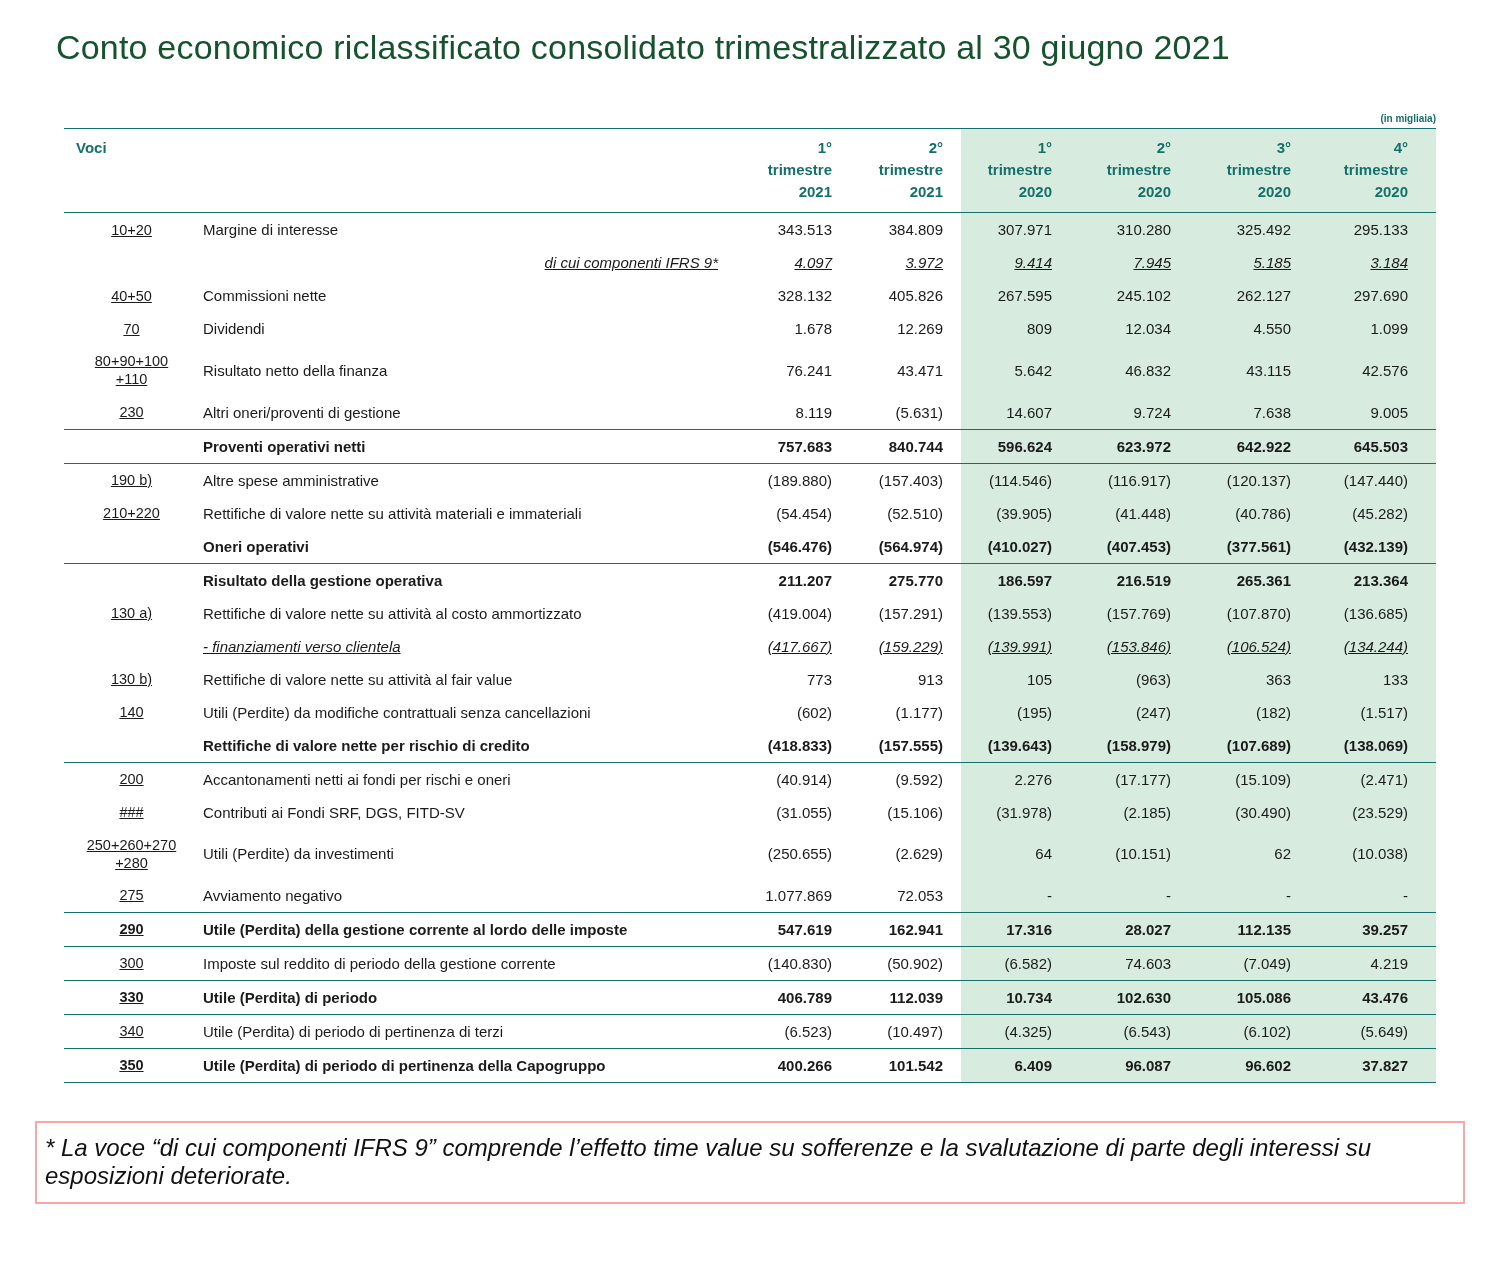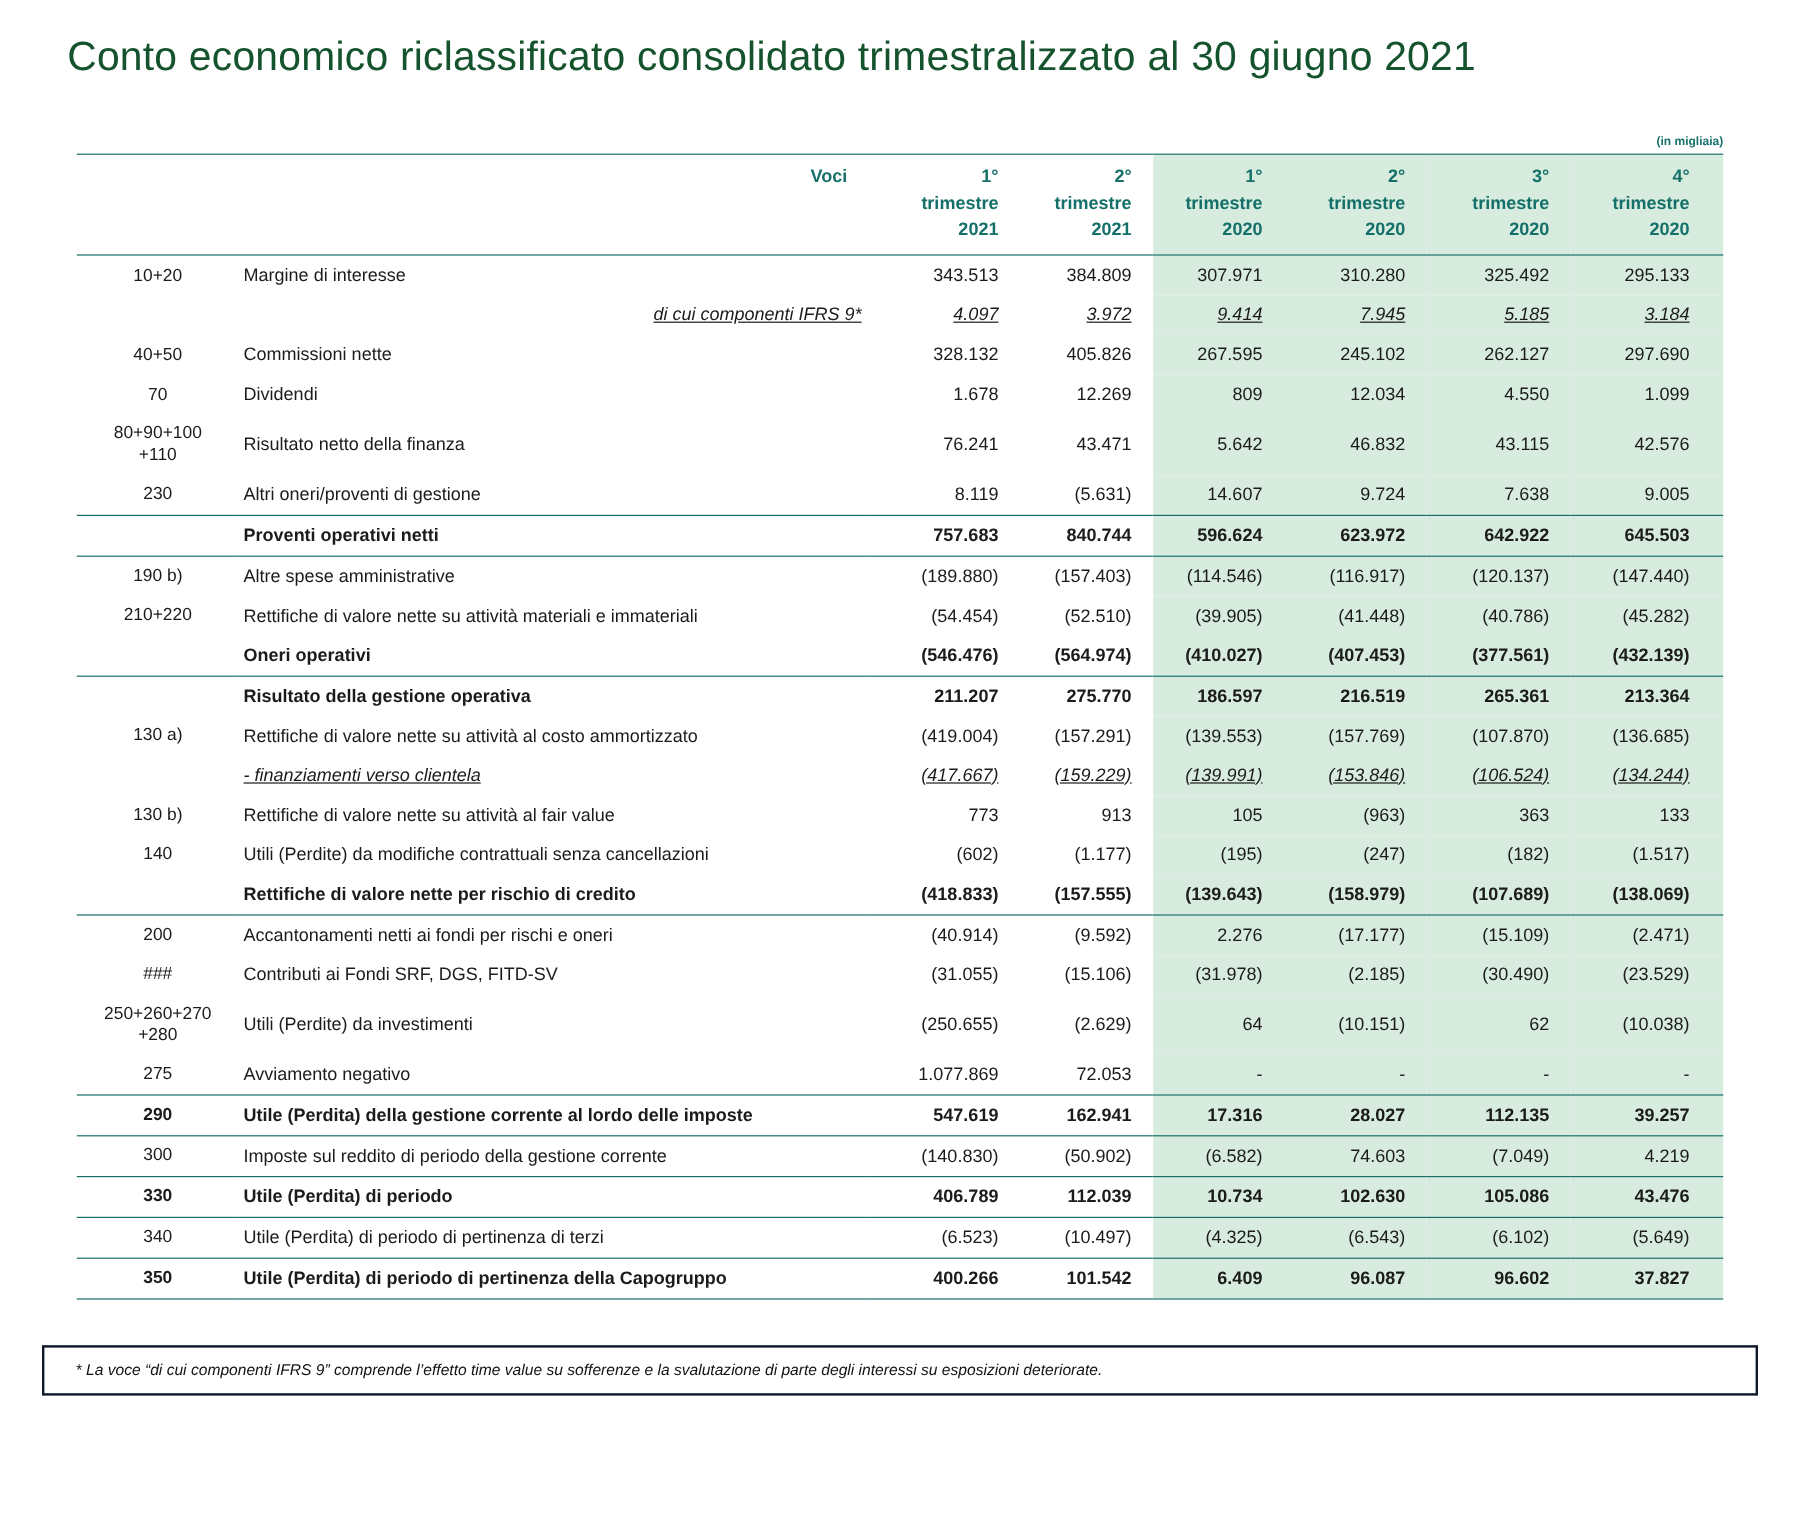--- a/index.html
+++ b/index.html
@@ -43,53 +43,54 @@
   thead th {
     color: #15706a;
     font-weight: 700;
     font-size: 15px;
     text-align: right;
     vertical-align: top;
     padding: 8px 18px 10px 0;
     line-height: 1.45;
     border-bottom: 1.5px solid #15706a;
   }
-  thead th.voci { text-align: right; padding-left: 12px; }
+  thead th.voci { text-align: left; padding-left: 12px; }
   thead th.last { padding-right: 28px; }
 
   td {
     font-size: 15px;
     line-height: 19px;
     vertical-align: middle;
     padding: 7px 0;
   }
   td.code {
     text-align: center;
     white-space: pre-line;
     font-size: 14.5px;
     line-height: 1.25;
     padding: 7px 6px;
+    text-decoration: underline;
   }
   td.label { padding-left: 4px; padding-right: 6px; }
   td.label.right { text-align: right; }
   td.num { text-align: right; padding-right: 18px; }
   td.num.last { padding-right: 28px; }
 
   .hl { background: #d7ecdf; }
   tr.total td { font-weight: 700; }
   tr.ital td.label, tr.ital td.num { font-style: italic; text-decoration: underline; }
   tr.rule td { border-bottom: 1.5px solid #15706a; }
 
   .footnote {
     margin: 38px 0 0 35px;
     width: 1430px;
-    border: 2px solid #0f172a;
-    padding: 11px 14px 12px 26px;
+    border: 2px solid #fca5a5;
+    padding: 11px 14px 12px 8px;
     font-style: italic;
-    font-size: 13px;
+    font-size: 24px;
     color: #111111;
   }
 </style>
 </head>
 <body>
 
 <div class="page">
   <div class="title">Conto economico riclassificato consolidato trimestralizzato al 30 giugno 2021</div>
   <div class="units">(in migliaia)</div>
 

